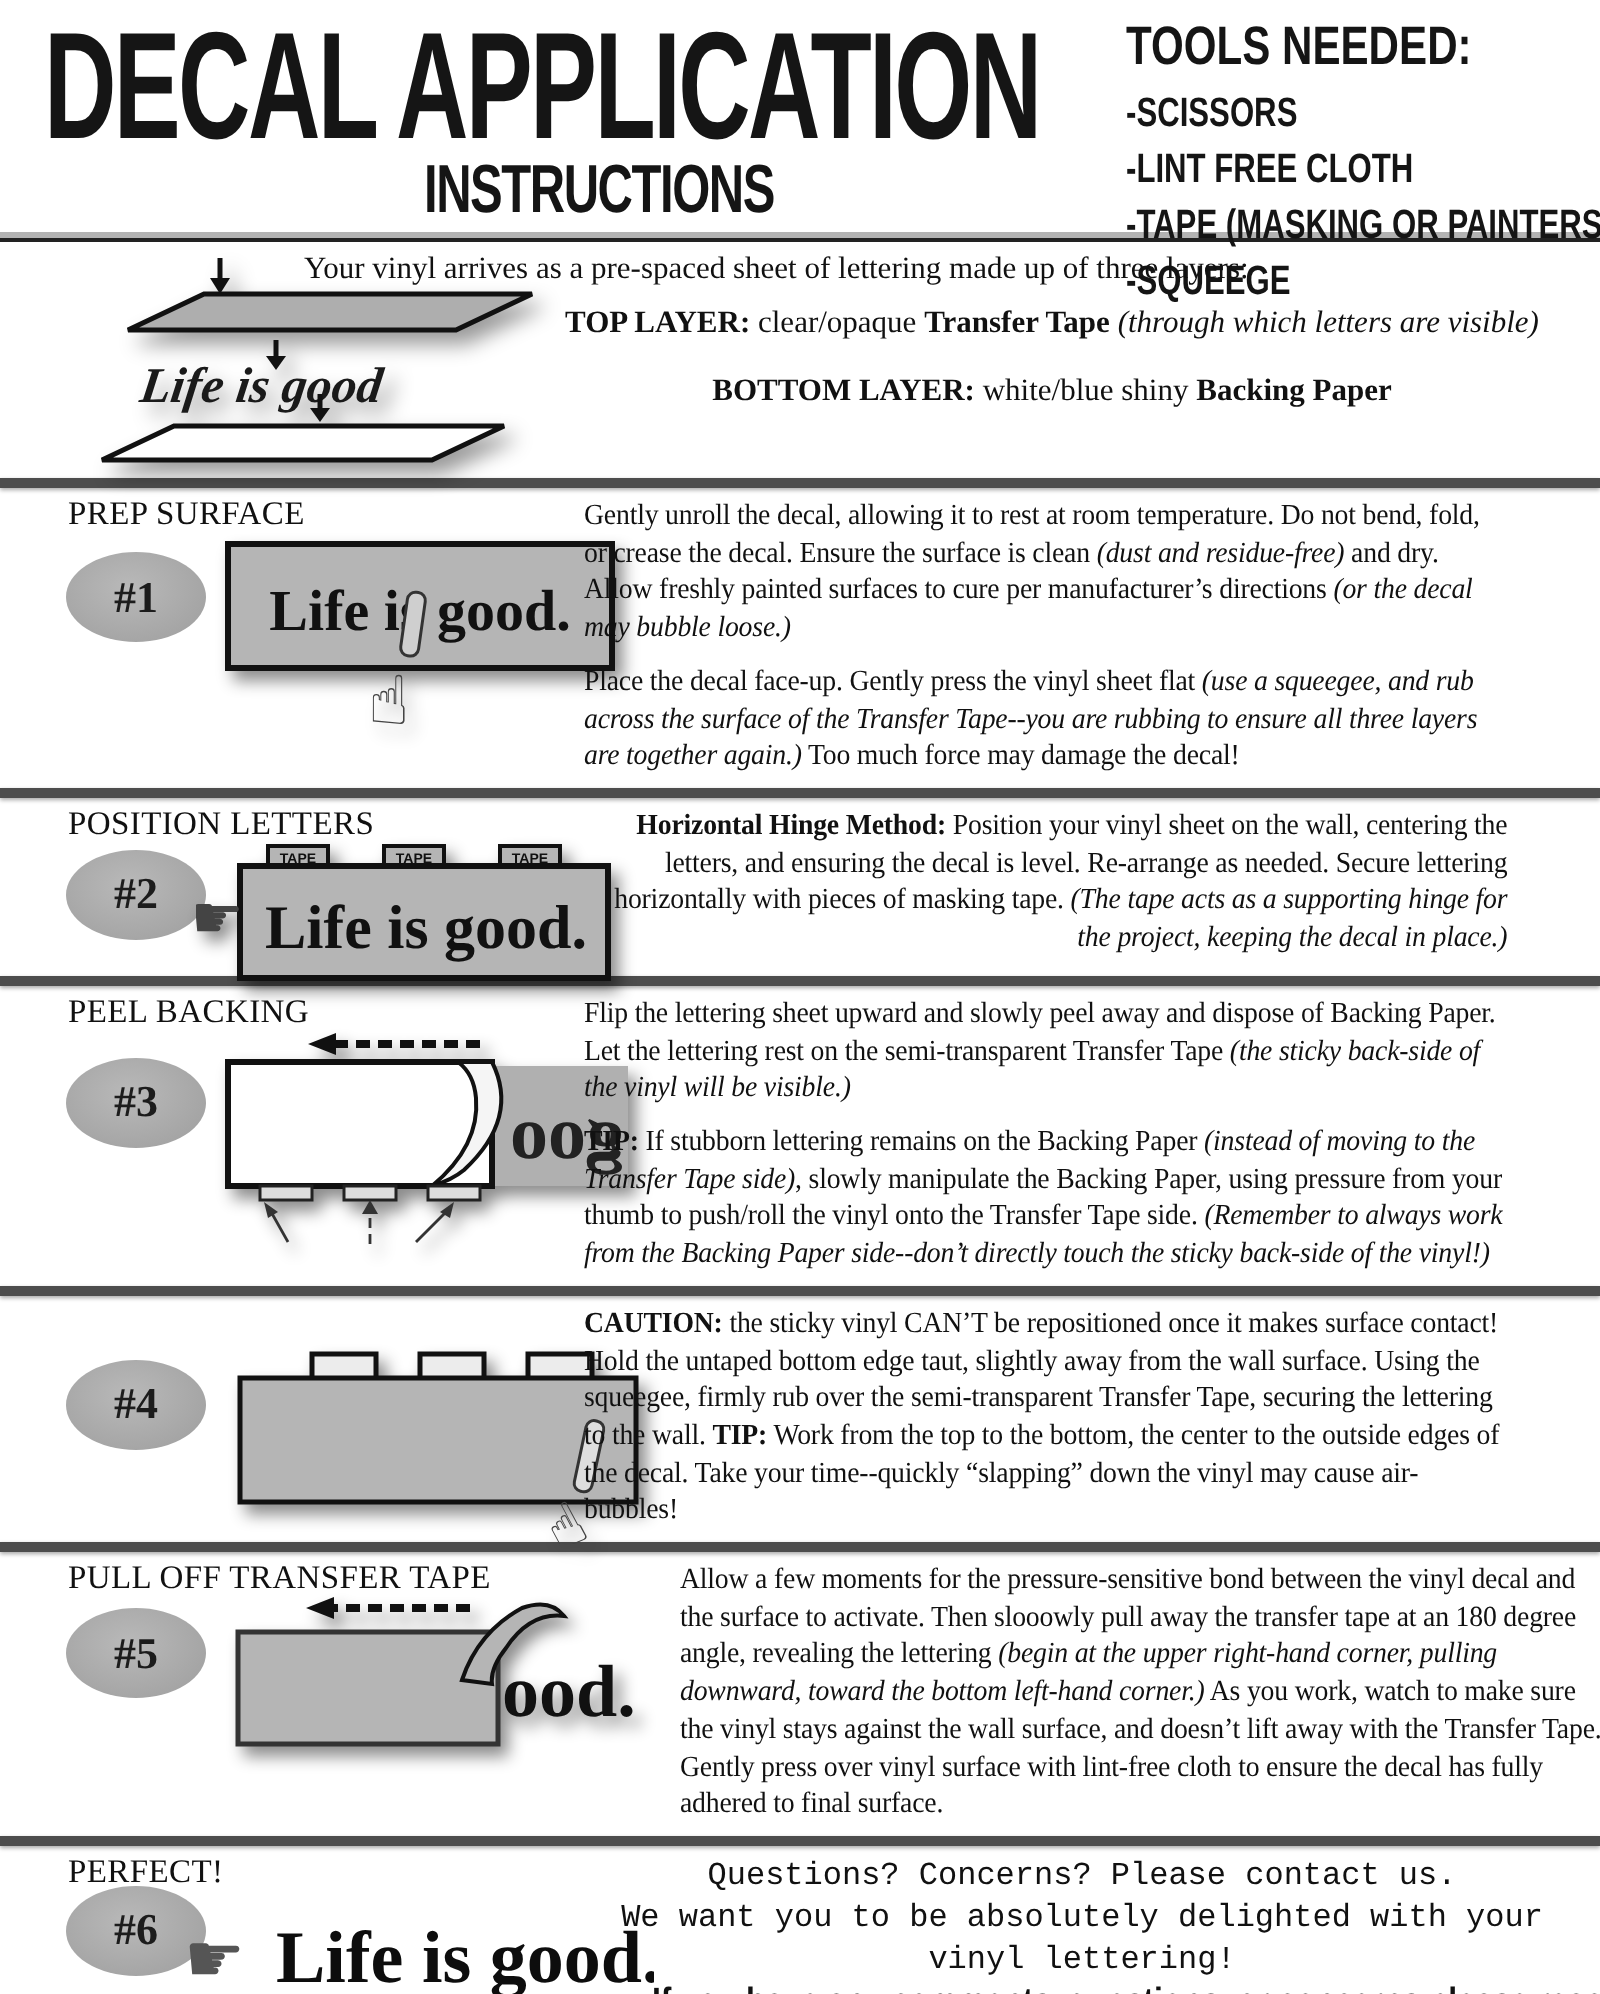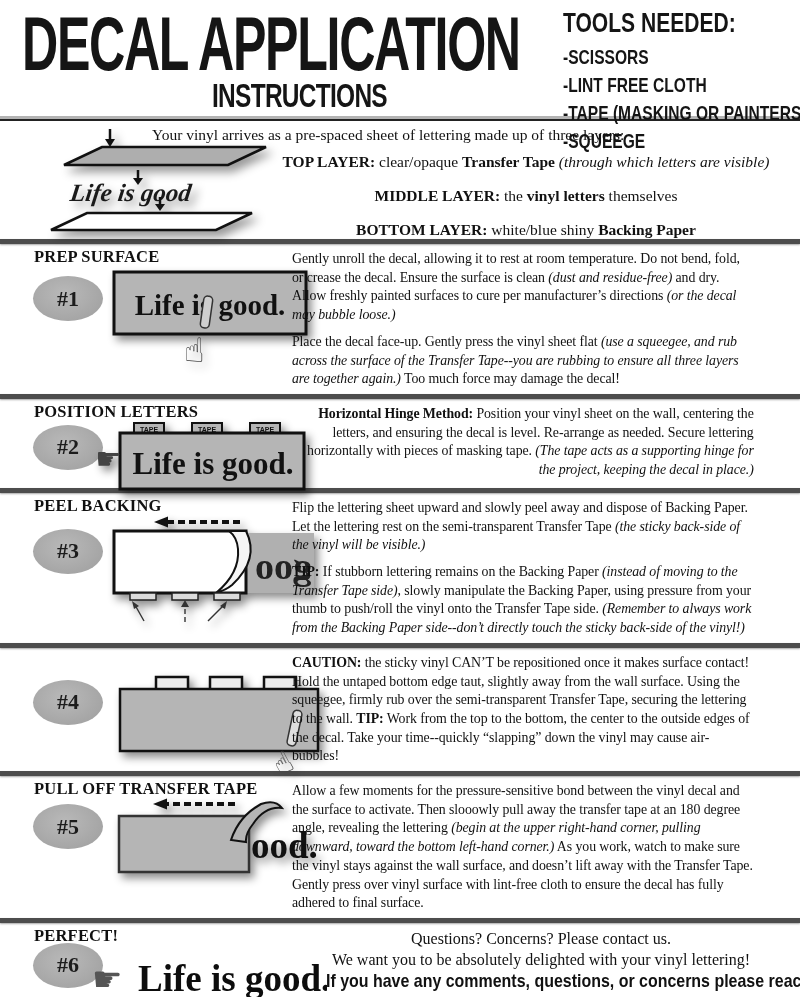--- a/index.html
+++ b/index.html
@@ -41,21 +41,21 @@
   .layers { position: relative; height: 118px; }
   .layers-intro { position: absolute; left: 152px; top: 5px; font-size: 15.5px; }
   .layer-rows { position: absolute; left: 258px; top: 30px; width: 536px; }
   .layer-row { font-size: 15.5px; line-height: 21px; margin-bottom: 13px; white-space: nowrap; text-align: center; }
   .layers-svg { position: absolute; left: 32px; top: 6px; filter: drop-shadow(5px 6px 5px rgba(0,0,0,.4)); }
 
   
   .step { position: relative; }
   .step-heading {
     position: absolute; left: 34px; top: 3px;
-    font-size: 16.5px; font-weight: bold; letter-spacing: 0.2px; white-space: nowrap;
+    font-size: 16.5px; font-weight: normal; letter-spacing: 0.2px; white-space: nowrap;
   }
   .badge {
     position: absolute; left: 33px; width: 70px; height: 45px;
     background: radial-gradient(ellipse at 45% 40%, #b9b9b9, #9d9d9d);
     border-radius: 50%; display: flex; align-items: center; justify-content: center;
     font-size: 22px; font-weight: bold; color: #1c1c1c;
   }
   .illus { position: absolute; filter: drop-shadow(4px 5px 4px rgba(0,0,0,.45)); }
   .step-right { margin-left: 290px; padding: 5px 0 6px 2px; }
   .step-text {
@@ -64,26 +64,26 @@
   }
   .step-text p { margin: 0 0 8px 0; }
   .step-text p:last-child { margin-bottom: 0; }
   .b { font-weight: bold; }
   .i { font-style: italic; }
 
   #step-1 { min-height: 140px; }
   #step-2 { min-height: 89px; text-align: right;  }
   #step-3 { min-height: 147px; }
   #step-4 { min-height: 117px; }
-  #step-5 { min-height: 126px; }
+  #step-5 { min-height: 126px; padding-left: 48px; }
   #step-6 { min-height: 83px;  }
 
   
   .footer-block { margin-left: 285px; width: 512px; text-align: center; padding-top: 5px; }
-  .footer-serif-line { font-size: 16px; line-height: 21px; }
+  .footer-serif-line { font-size: 16px; line-height: 21px; font-family: Liberation Mono, monospace; }
   .footer-bold-line {
     font-family: "Liberation Sans", "DejaVu Sans", sans-serif;
     font-weight: bold; font-size: 19px; line-height: 22.5px; white-space: nowrap;
     transform: scaleX(0.84); transform-origin: 50% 0;
   }
 
   svg text.decal-serif { font-family: "Liberation Serif", "DejaVu Serif", serif; font-weight: bold; }
   svg text.hand-glyph { font-family: "DejaVu Sans", sans-serif; }
   svg text.tape-label { font-family: "Liberation Sans", sans-serif; font-weight: bold; }
   svg text.script-text { font-family: "Liberation Serif", "DejaVu Serif", serif; font-style: italic; font-weight: bold; }
@@ -125,21 +125,20 @@
       <text class="script-text" x="108" y="74" text-anchor="middle" font-size="25" fill="#1a1a1a" transform="skewX(-8)">Life is good</text>
       <g>
         <line x1="128" y1="70" x2="128" y2="78" stroke="#111" stroke-width="2.5"></line>
         <polygon points="123,77 133,77 128,84" fill="#111"></polygon>
       </g>
       <polygon points="55,86 220,86 184,103 19,103" fill="#ffffff" stroke="#111" stroke-width="2.5"></polygon>
     </svg>
     <div class="layers-intro">Your vinyl arrives as a pre-spaced sheet of lettering made up of three layers:</div>
     <div class="layer-rows">
       <div class="layer-row"><span class="b">TOP LAYER:</span><span> clear/opaque </span><span class="b">Transfer Tape </span><span class="i">(through which letters are visible)</span></div>
-      <div class="layer-row"><span class="b">MIDDLE LAYER:</span><span> the </span><span class="b">vinyl letters</span><span> themselves</span></div>
       <div class="layer-row"><span class="b">BOTTOM LAYER:</span><span> white/blue shiny </span><span class="b">Backing Paper</span></div>
     </div>
   </section>
 
   <div class="divider"></div>
 
   <section class="step" id="step-1">
     <h2 class="step-heading">PREP SURFACE</h2>
     <div class="badge" style="top:32px">#1</div>
     <svg class="illus" style="left:112px; top:26px" width="200" height="96" viewBox="0 0 200 96">

